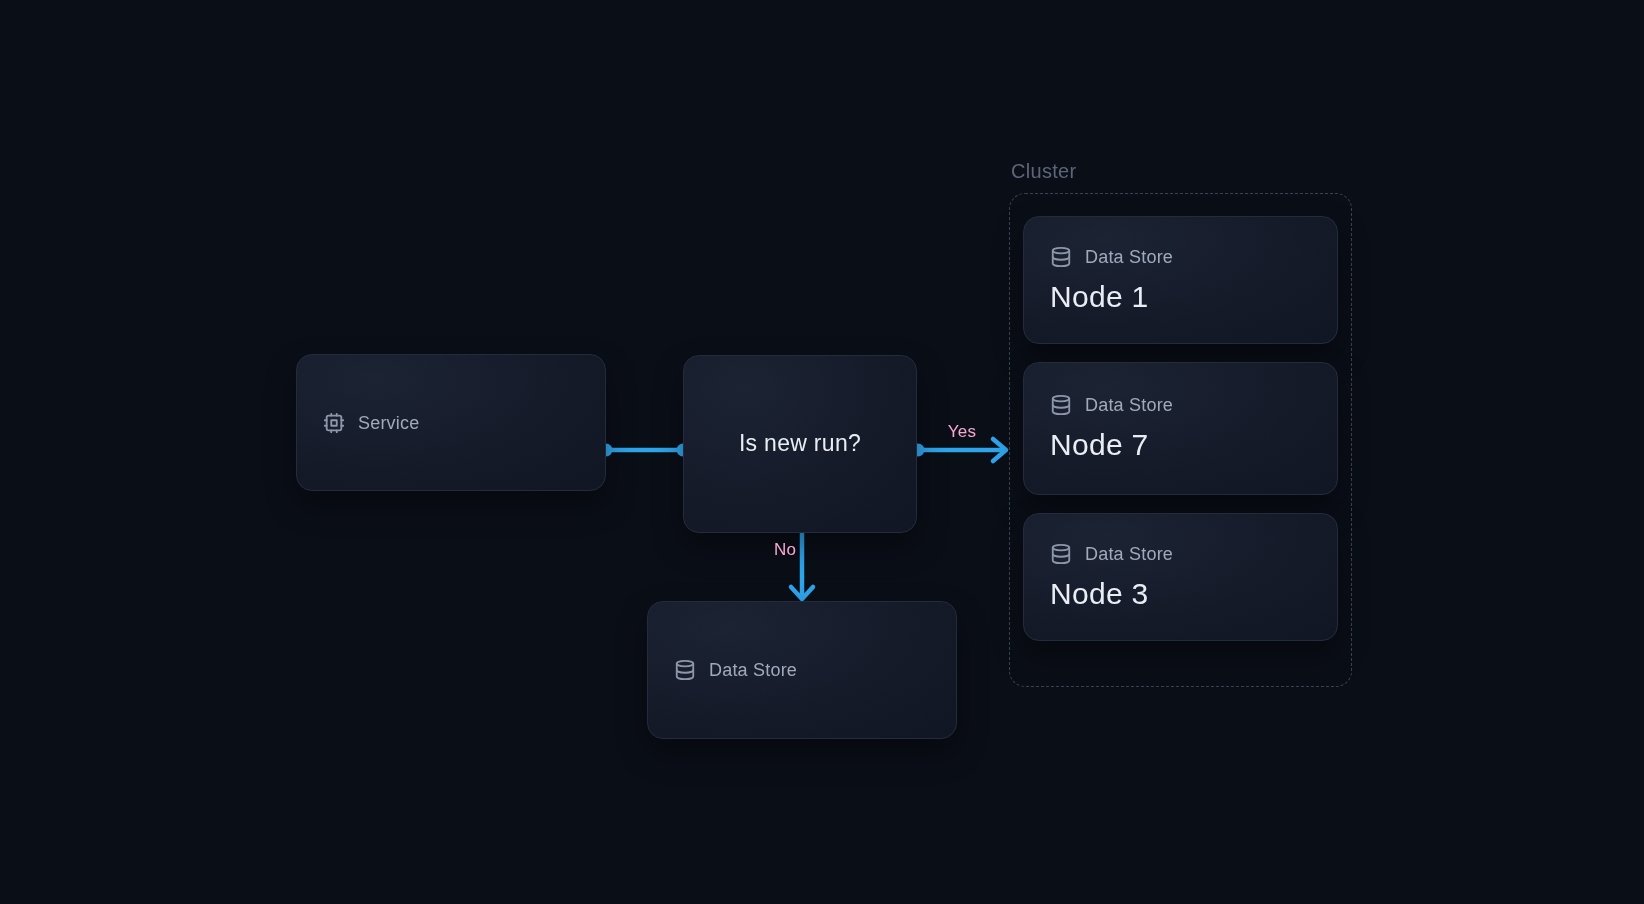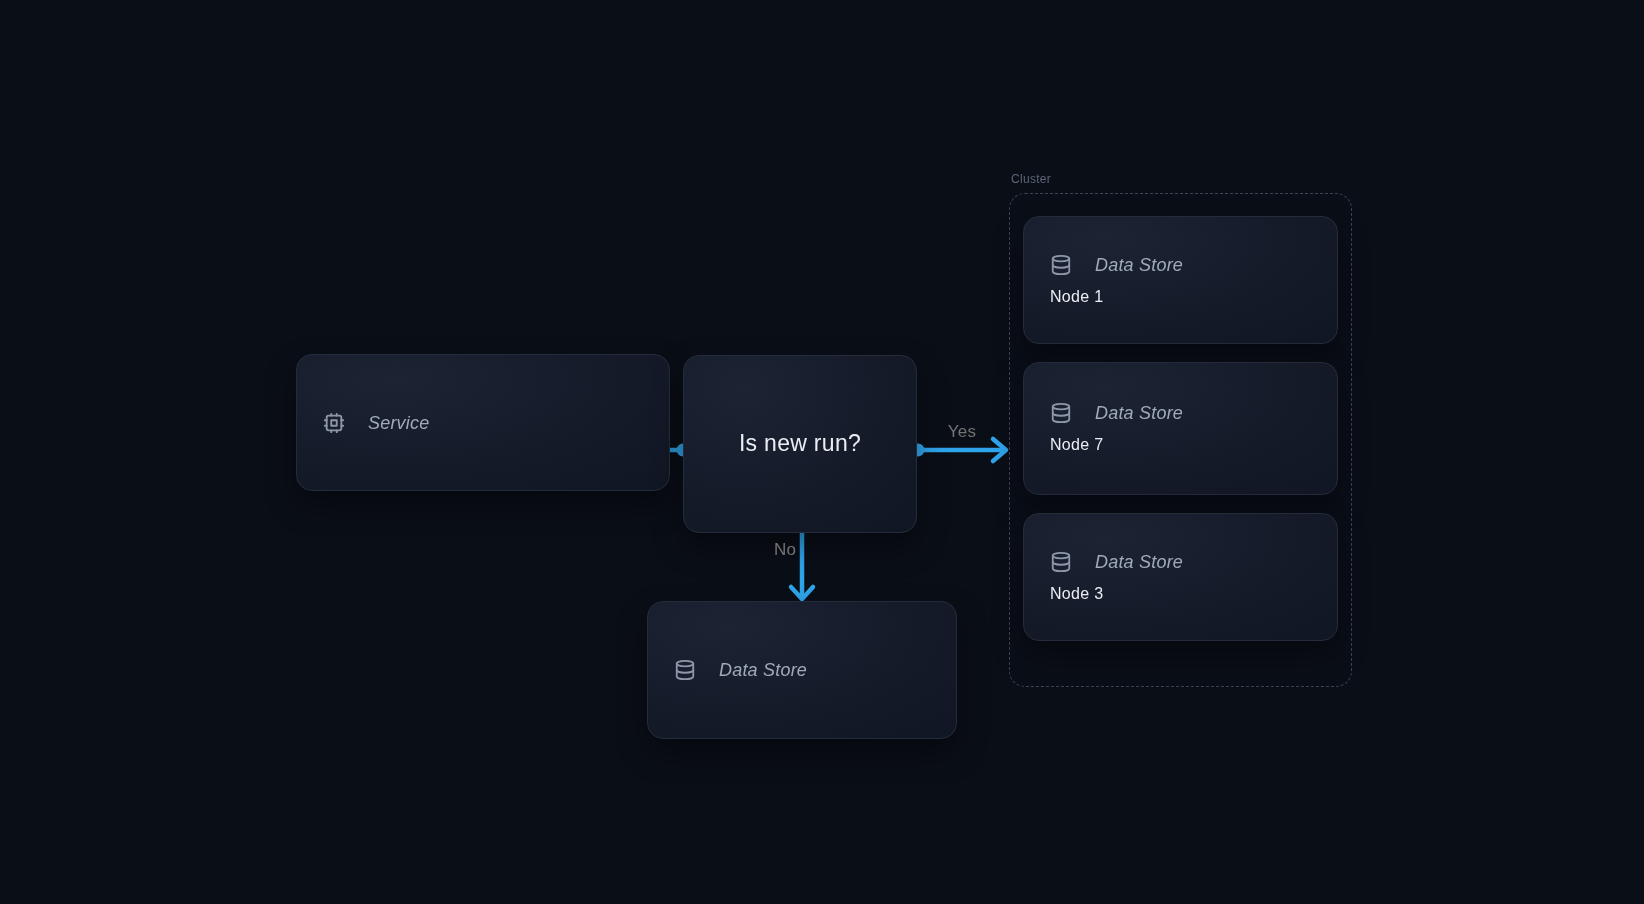--- a/index.html
+++ b/index.html
@@ -19,43 +19,43 @@
   .card{
     position:absolute;
     box-sizing:border-box;
     border-radius:16px;
     border:1px solid #242c3b;
     background:radial-gradient(140% 150% at 26% 18%, #1c2333 0%, #141a28 46%, #0e1320 100%);
     box-shadow:0 14px 30px rgba(0,0,0,.38);
     display:flex;flex-direction:column;justify-content:center;
     padding:0 26px;gap:11px;
   }
-  .type-row{display:flex;align-items:center;gap:23px;font-style:italic;}
+  .type-row{display:flex;align-items:center;gap:13px;}
   .type-icon{display:flex;align-items:center;color:#8d97a9;flex:0 0 auto;}
   .type-label{font-size:18px;line-height:1;color:#a0aabb;letter-spacing:.2px;}
-  .node-title{font-size:16px;line-height:1.2;color:#eaeef4;letter-spacing:.3px;}
+  .node-title{font-size:30px;line-height:1.2;color:#eaeef4;letter-spacing:.3px;}
   .card.decision{align-items:center;padding:0 14px;}
   .card.decision .node-title{font-size:23px;text-align:center;}
 
   
   .cluster-label{
     position:absolute;left:1011px;top:160px;
-    font-size:12px;color:#5c6678;letter-spacing:.3px;margin-top:12px;
+    font-size:20px;color:#5c6678;letter-spacing:.3px;
   }
   .cluster-box{
     position:absolute;left:1009px;top:193px;width:343px;height:494px;
     box-sizing:border-box;
     border:1.5px dashed #3a4450;
     border-radius:16px;
   }
 
   
   .edge-label{
     position:absolute;
-    font-size:17px;color:#737373;letter-spacing:.3px;
+    font-size:17px;color:#f9a8d4;letter-spacing:.3px;
   }
   .edge-label.yes{left:920px;top:422px;width:84px;text-align:center;}
   .edge-label.no{left:774px;top:540px;}
 </style>
 </head>
 <body>
 
 <div class="canvas">
 
   <svg class="edges" width="1644" height="904" viewBox="0 0 1644 904" xmlns="http://www.w3.org/2000/svg">
@@ -69,21 +69,21 @@
       <line x1="918" y1="450" x2="1002" y2="450" stroke-width="4.5" stroke-linecap="round"></line>
       <path d="M993 439 L1006 450 L993 461" stroke-width="4.5" stroke-linecap="round" stroke-linejoin="round"></path>
     </g>
     <g stroke="#2fa4ea" fill="none">
       <circle cx="802" cy="495" r="6.5" fill="#2fa4ea" stroke="none"></circle>
       <line x1="802" y1="495" x2="802" y2="595" stroke-width="4.5" stroke-linecap="round"></line>
       <path d="M791 587 L802 599 L813 587" stroke-width="4.5" stroke-linecap="round" stroke-linejoin="round"></path>
     </g>
   </svg>
 
-  <div class="card" style="left:296px;top:354px;width:374px;height:137px;">
+  <div class="card" style="left:296px;top:354px;width:310px;height:137px;">
     <div class="type-row">
       <span class="type-icon">
         <svg width="22" height="22" viewBox="0 0 24 24" fill="none" stroke="currentColor" stroke-width="2" stroke-linecap="round" stroke-linejoin="round">
           <rect x="4" y="4" width="16" height="16" rx="2"></rect>
             <rect x="9" y="9" width="6" height="6"></rect>
           <path d="M15 2v2M15 20v2M2 15h2M2 9h2M20 15h2M20 9h2M9 2v2M9 20v2"></path>
         </svg>
       </span>
       <span class="type-label">Service</span>
     </div>

